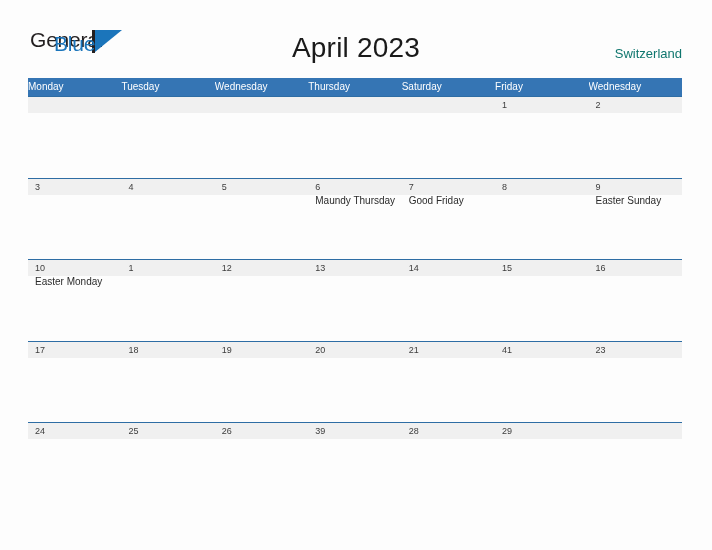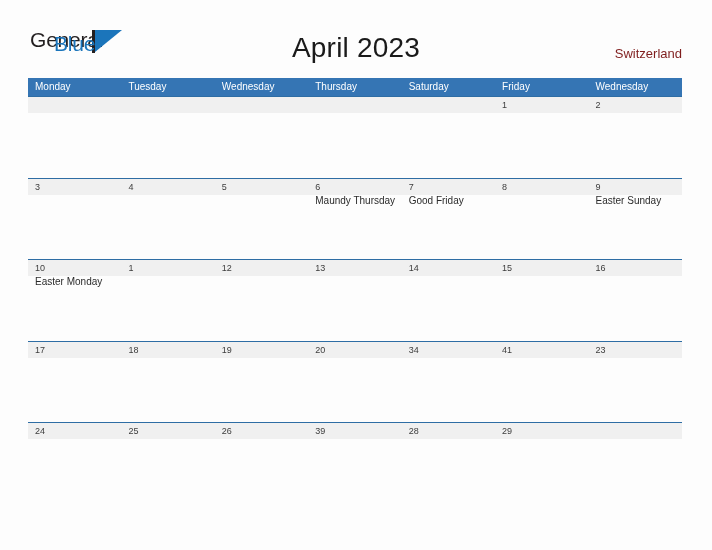--- a/index.html
+++ b/index.html
@@ -82,42 +82,41 @@
     font-size: 28px;
     color: #1a1a1a;
     line-height: 34px;
     letter-spacing: 0.2px;
   }
   .cal-country {
     position: absolute;
     right: 30px;
     top: 46px;
     font-size: 13px;
-    color: #7f1d1d;
+    color: #0f766e;
     line-height: 16px;
     white-space: nowrap;
   }
 
   
   .cal {
     position: absolute;
     left: 28px;
     top: 78px;
     width: 654px;
   }
   .weekday-row {
     display: flex;
     width: 654px;
     height: 18px;
     background: #3575b4;
   }
   .weekday {
     width: 93.42857px;
     box-sizing: border-box;
-    padding-left: 7px;
     font-size: 10px;
     color: #ffffff;
     line-height: 18px;
     white-space: nowrap;
     overflow: hidden;
   }
 
   .week-row {
     width: 654px;
     height: 80.5px;
@@ -315,21 +314,21 @@
           </div>
         <div class="day-cell">
             <span class="day-num">19</span>
             <span class="day-event"></span>
           </div>
         <div class="day-cell">
             <span class="day-num">20</span>
             <span class="day-event"></span>
           </div>
         <div class="day-cell">
-            <span class="day-num">34</span>
+            <span class="day-num">21</span>
             <span class="day-event"></span>
           </div>
         <div class="day-cell">
             <span class="day-num">41</span>
             <span class="day-event"></span>
           </div>
         <div class="day-cell">
             <span class="day-num">23</span>
             <span class="day-event"></span>
           </div>

